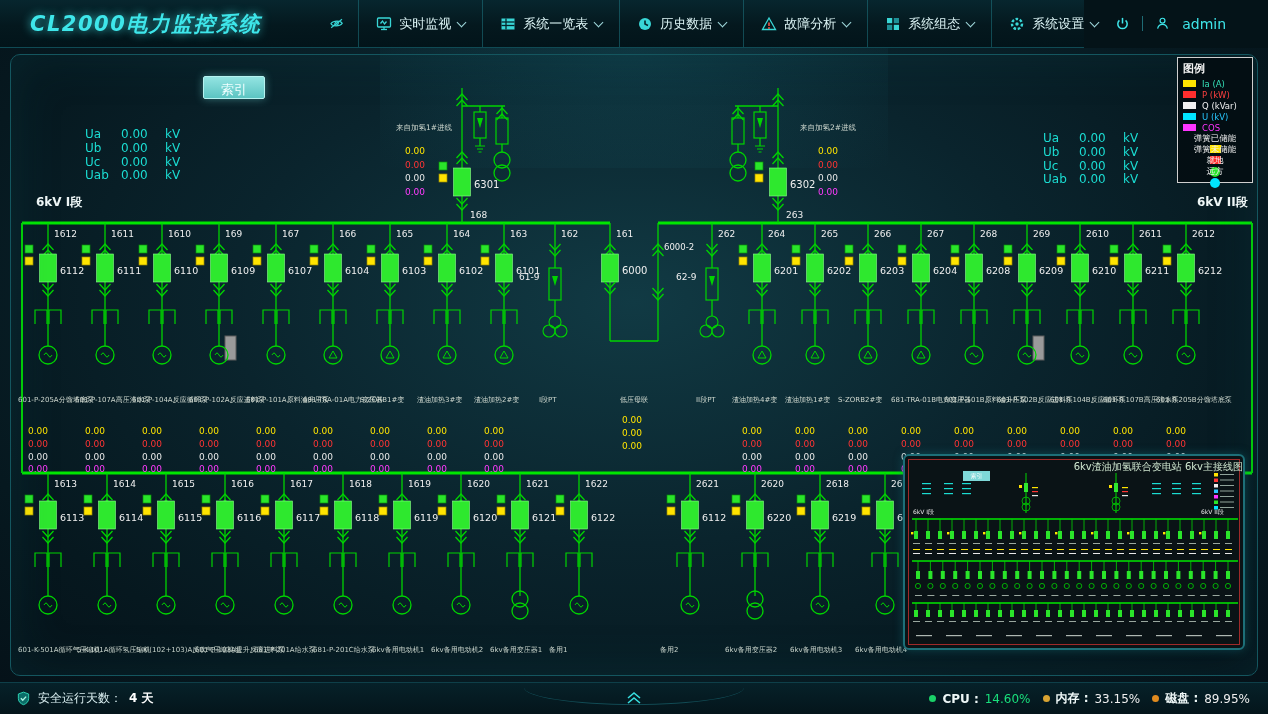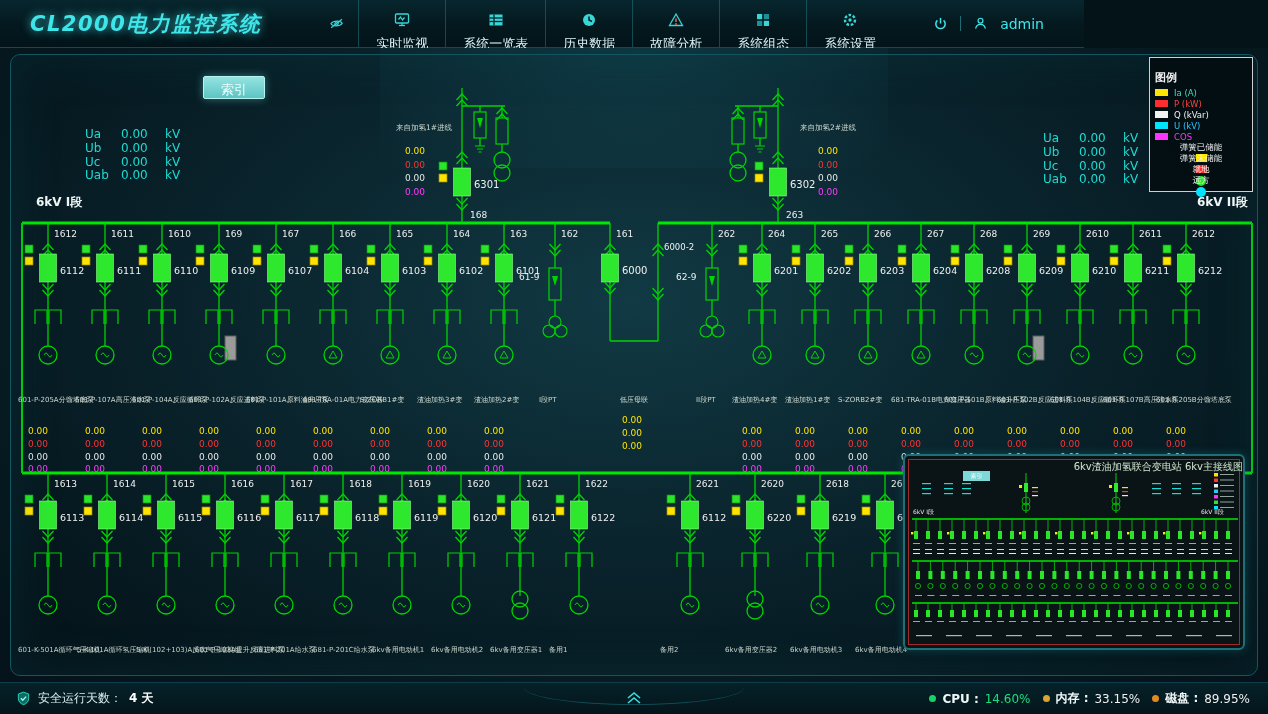--- a/index.html
+++ b/index.html
@@ -7,21 +7,21 @@
 
   
   .navbar{position:absolute;top:0;left:0;width:1084px;height:48px;
     background:linear-gradient(180deg,#07262e 0%,#04181e 55%,#02141a 100%);
     border-bottom:1px solid #0f4a54;display:flex;align-items:center;box-sizing:border-box;}
   .logo{font-size:21px;font-weight:bold;font-style:italic;letter-spacing:1.5px;color:#3ee6ea;
     text-shadow:0 0 10px rgba(62,230,234,.8);margin-left:30px;white-space:nowrap;}
   .eye-wrap{margin-left:66px;display:flex;align-items:center;}
   .menu{display:flex;align-items:stretch;height:100%;margin-left:12px;}
   .menu-item{display:flex;align-items:center;gap:7px;padding:12px 17px;color:#dcf4f5;font-size:13px;
-    border-left:1px solid rgba(32,126,138,.5);cursor:pointer;white-space:nowrap;flex-direction:column;}
+    border-left:1px solid rgba(32,126,138,.5);cursor:pointer;white-space:nowrap;}
   .mi-icon{display:flex;align-items:center;}
   .chev{width:6px;height:6px;border-right:1.5px solid #9fd8dc;border-bottom:1.5px solid #9fd8dc;
     transform:rotate(45deg);margin-top:-3px;}
   .nav-right{margin-left:auto;margin-right:40px;display:flex;align-items:center;gap:12px;}
   .vsep{width:1px;height:15px;background:#1e6b74;}
   .user-label{color:#3ee6ea;font-size:14px;}
 
   
   .stage{position:absolute;top:48px;left:0;width:1268px;height:634px;
     background:radial-gradient(ellipse at 50% 40%,#113a44 0%,#0a242d 45%,#06181f 78%,#051219 100%);}
@@ -37,22 +37,22 @@
     box-shadow:0 0 8px rgba(110,220,220,.45);}
 
   .volt{position:absolute;font-size:12px;color:#1bdcd2;}
   .volt-row{display:flex;height:13.8px;line-height:13.8px;}
   .volt-row .vl{width:36px;}
   .volt-row .vv{width:44px;}
   .volt-row .vu{width:24px;}
   .buslabel{position:absolute;color:#eef6f6;font-size:12px;font-weight:bold;}
 
   
-  .legend{position:absolute;right:15px;top:9px;width:104px;background:rgba(3,13,17,.88);
-    border:1px solid #cfcfcf;padding:12px 5px 5px 5px;box-sizing:border-box;}
+  .legend{position:absolute;right:15px;top:9px;width:76px;background:rgba(3,13,17,.88);
+    border:1px solid #cfcfcf;padding:3px 5px 5px 5px;box-sizing:border-box;}
   .legend-title{color:#f2f2f2;font-size:11px;font-weight:bold;margin-bottom:2px;}
   .lg-row{display:flex;align-items:center;height:11px;font-size:8.5px;}
   .lg-sw{width:13px;height:7px;margin-right:6px;flex:0 0 auto;}
   .lg-row.state{justify-content:space-between;color:#efefef;flex-direction:column;}
   .lg-shape{width:11px;height:8px;flex:0 0 auto;}
   .lg-shape.circle{width:10px;height:10px;border-radius:50%;}
 
   
   .inset{position:absolute;left:903px;top:406px;width:342px;height:196px;background:#0a1316;
     border:2px solid #1d6f78;border-radius:6px;box-sizing:border-box;box-shadow:0 0 10px rgba(20,110,120,.5);cursor:pointer;}

